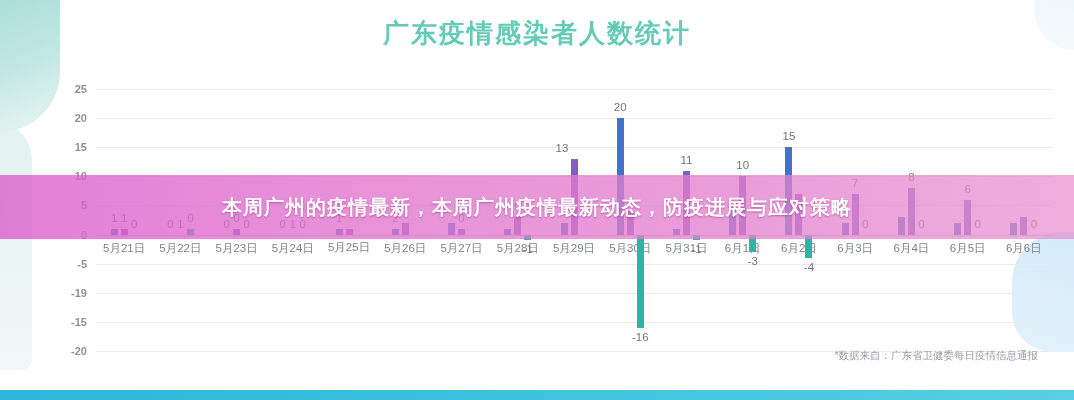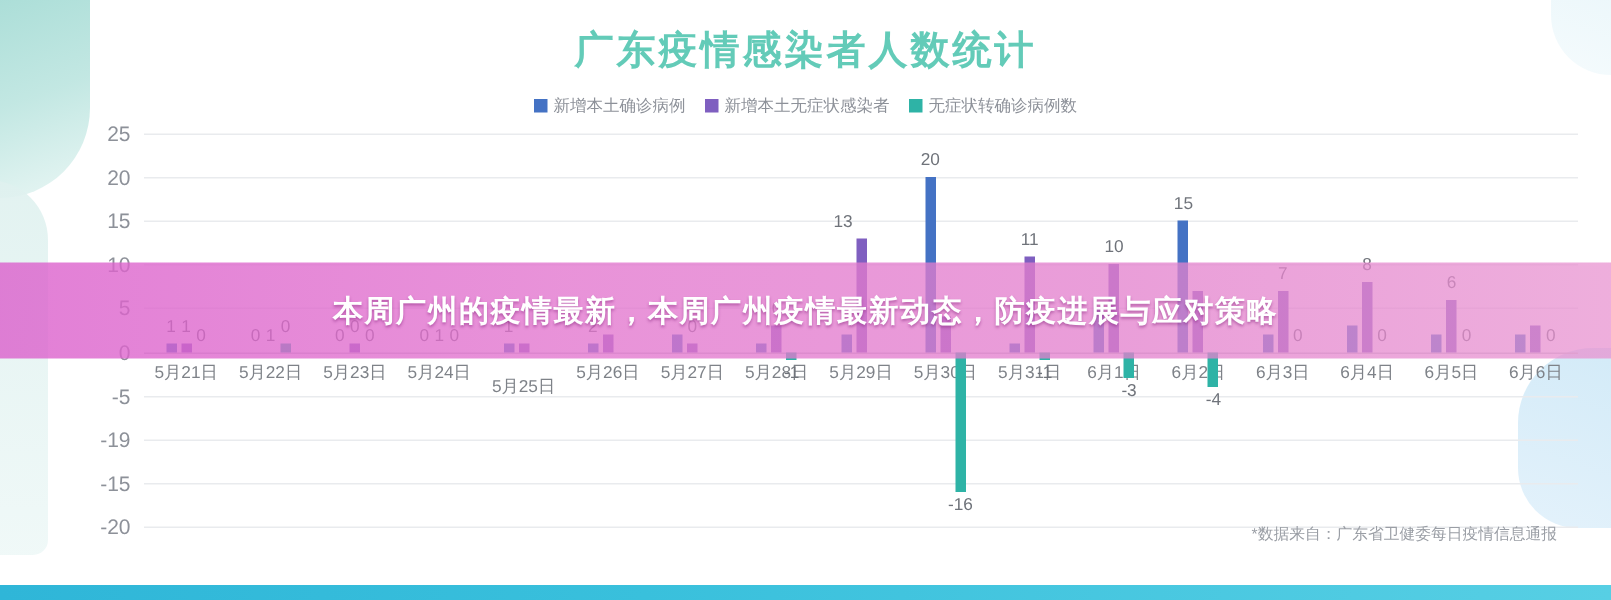--- a/index.html
+++ b/index.html
@@ -72,23 +72,24 @@
     position: absolute; left: 0; width: 100%;
     border-top: 1px solid #e9ebee;
   }
   .zero-line {
     position: absolute; left: 0; width: 100%;
     border-top: 1px solid #c9ccd1;
   }
   .ytick {
     position: absolute; right: 100%;
     padding-right: 9px;
-    font-size: 14px; color: #8d9199;
+    font-size: 11px; color: #8d9199;
     transform: translateY(-50%);
     white-space: nowrap;
+    font-weight: bold;
   }
   .xtick {
     position: absolute;
     font-size: 11.5px; color: #7e8288;
     transform: translateX(-50%);
     white-space: nowrap;
   }
 
   .bar { position: absolute; width: 7px; }
   .bar-label {
@@ -121,34 +122,20 @@
 
 <div id="page">
 
   <div class="blob-left"></div>
   <div class="blob-left2"></div>
   <div class="blob-right"></div>
   <div class="blob-right2"></div>
 
   <div class="chart-title">广东疫情感染者人数统计</div>
 
-  <div class="legend" id="legend">
-      <div class="legend-item">
-        <span class="legend-swatch" style="background: rgb(68, 114, 196);"></span>
-        <span>新增本土确诊病例</span>
-      </div>
-      <div class="legend-item">
-        <span class="legend-swatch" style="background: rgb(127, 95, 192);"></span>
-        <span>新增本土无症状感染者</span>
-      </div>
-      <div class="legend-item">
-        <span class="legend-swatch" style="background: rgb(46, 179, 166);"></span>
-        <span>无症状转确诊病例数</span>
-      </div>
-    </div>
 
   <div class="plot" id="plot">
       <div class="grid-line" style="top: 0px;"></div>
       <div class="ytick" style="top: 0px;">25</div>
       <div class="grid-line" style="top: 29.1111px;"></div>
       <div class="ytick" style="top: 29.1111px;">20</div>
       <div class="grid-line" style="top: 58.2222px;"></div>
       <div class="ytick" style="top: 58.2222px;">15</div>
       <div class="grid-line" style="top: 87.3333px;"></div>
       <div class="ytick" style="top: 87.3333px;">10</div>
@@ -177,21 +164,21 @@
       <div class="bar-label" style="left: 94.3529px; top: 122.733px;">0</div>
       <div class="xtick" style="left: 140.588px; top: 151.556px; text-align: right;">5月23日</div>
       <div class="bar-label" style="left: 130.588px; top: 128.556px;">0</div>
       <div class="bar" title="5月23日 新增本土无症状感染者: 1" style="left: 137.088px; width: 7px; background: rgb(127, 95, 192); height: 5.82222px; top: 139.733px;"></div>
       <div class="bar-label" style="left: 140.588px; top: 122.733px;">0</div>
       <div class="bar-label" style="left: 150.588px; top: 128.556px;">0</div>
       <div class="xtick" style="left: 196.824px; top: 151.556px;">5月24日</div>
       <div class="bar-label" style="left: 186.824px; top: 128.556px;">0</div>
       <div class="bar-label" style="left: 196.824px; top: 128.556px;">1</div>
       <div class="bar-label" style="left: 206.824px; top: 128.556px;">0</div>
-      <div class="xtick" style="left: 253.059px; top: 161px;">5月25日</div>
+      <div class="xtick" style="left: 253.059px; top: 151px;">5月25日</div>
       <div class="bar" title="5月25日 新增本土确诊病例: 1" style="left: 239.559px; width: 7px; background: rgb(68, 114, 196); height: 5.82222px; top: 139.733px;"></div>
       <div class="bar-label" style="left: 243.059px; top: 122.733px;">1</div>
       <div class="bar" title="5月25日 新增本土无症状感染者: 1" style="left: 249.559px; width: 7px; background: rgb(127, 95, 192); height: 5.82222px; top: 139.733px;"></div>
       <div class="xtick" style="left: 309.294px; top: 151.556px;">5月26日</div>
       <div class="bar" title="5月26日 新增本土确诊病例: 1" style="left: 295.794px; width: 7px; background: rgb(68, 114, 196); height: 5.82222px; top: 139.733px;"></div>
       <div class="bar-label" style="left: 299.294px; top: 122.733px;">2</div>
       <div class="bar" title="5月26日 新增本土无症状感染者: 2" style="left: 305.794px; width: 7px; background: rgb(127, 95, 192); height: 11.6444px; top: 133.911px;"></div>
       <div class="xtick" style="left: 365.529px; top: 151.556px;">5月27日</div>
       <div class="bar" title="5月27日 新增本土确诊病例: 2" style="left: 352.029px; width: 7px; background: rgb(68, 114, 196); height: 11.6444px; top: 133.911px;"></div>
       <div class="bar" title="5月27日 新增本土无症状感染者: 1" style="left: 362.029px; width: 7px; background: rgb(127, 95, 192); height: 5.82222px; top: 139.733px;"></div>

